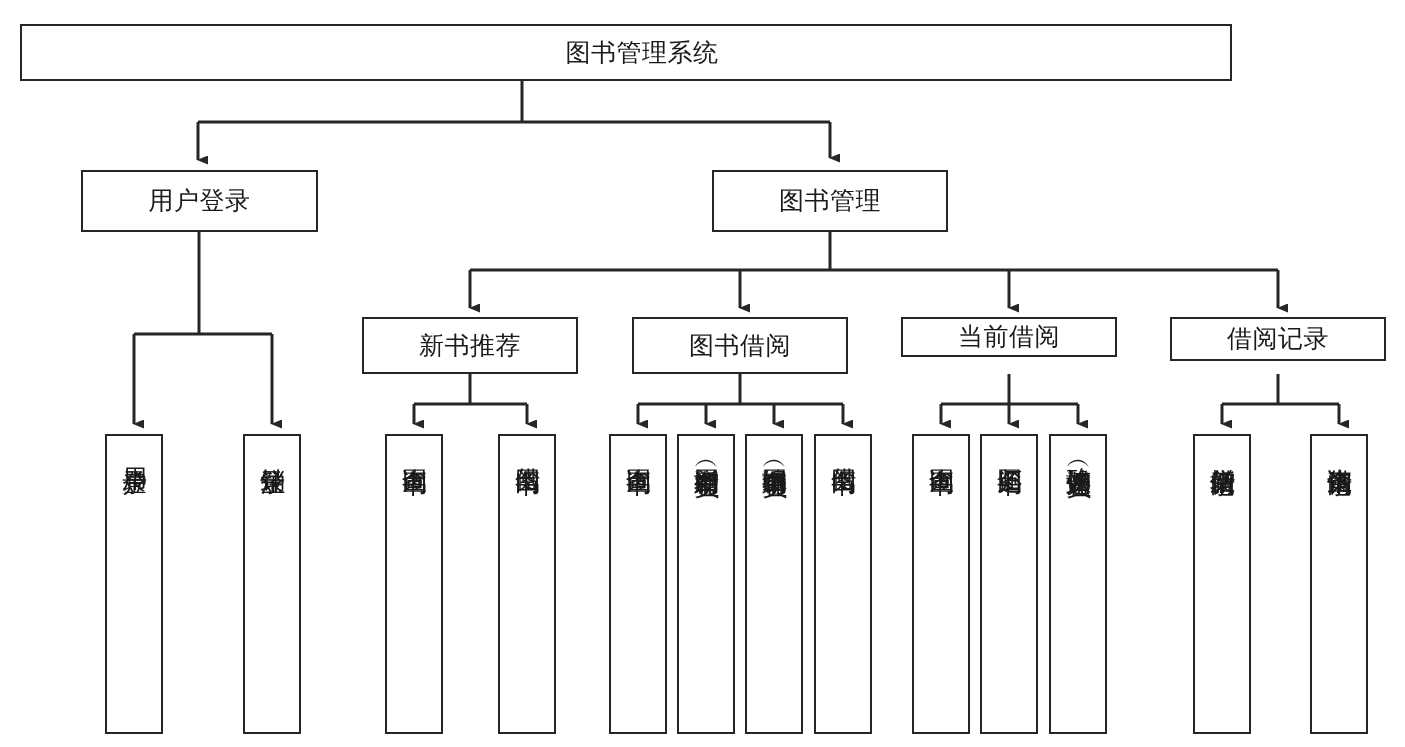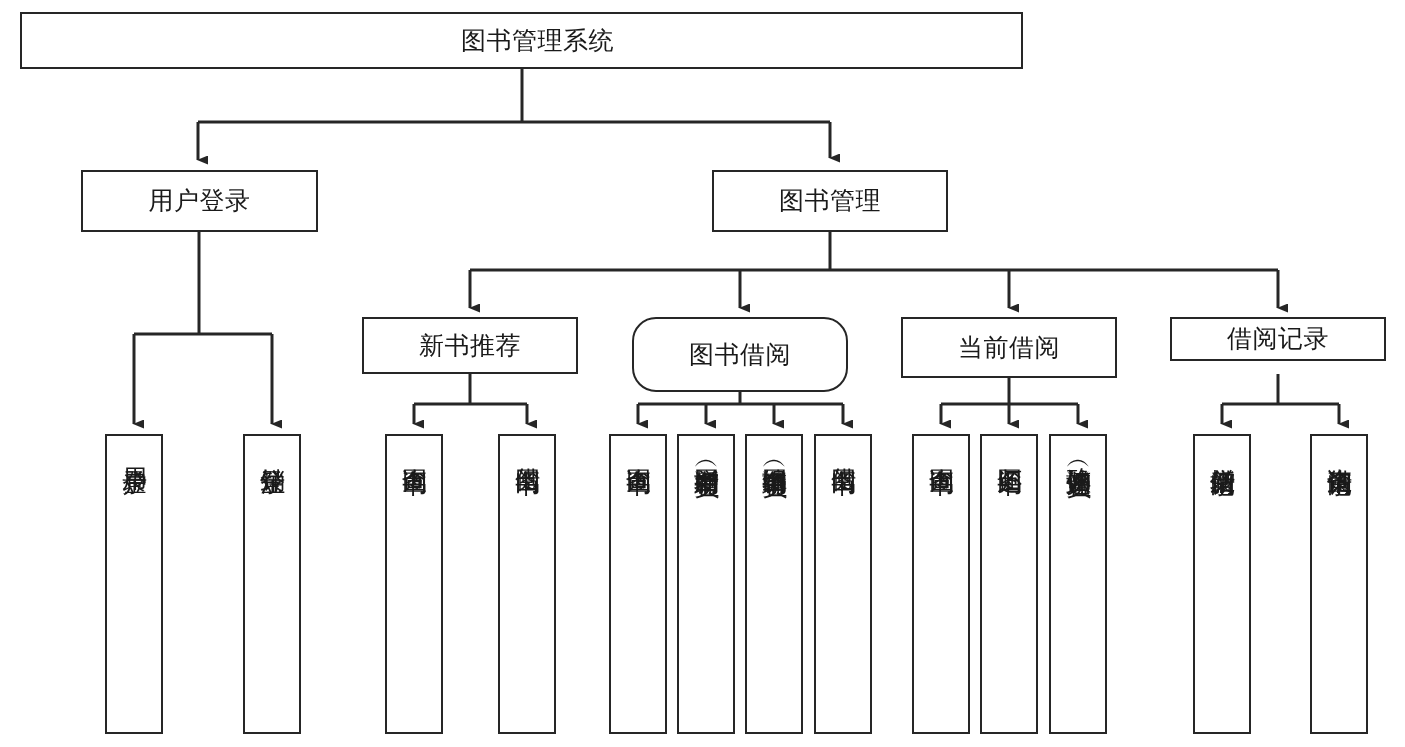--- a/index.html
+++ b/index.html
@@ -116,41 +116,41 @@
       <path d="M1009,404 L1009,424" marker-end="url(#arrowhead)"></path>
       <path d="M1078,404 L1078,424" marker-end="url(#arrowhead)"></path>
 
       <path d="M1278,374 L1278,404"></path>
       <path d="M1222,404 L1339,404"></path>
       <path d="M1222,404 L1222,424" marker-end="url(#arrowhead)"></path>
       <path d="M1339,404 L1339,424" marker-end="url(#arrowhead)"></path>
     </g>
   </svg>
 
-  <div class="node horizontal" style="left:20px; top:12px; width:1003px; height:57px;padding-left:32px;">
+  <div class="node horizontal" style="left:20px; top:24px; width:1212px; height:57px;padding-left:32px;">
     <span class="node-label">图书管理系统</span>
   </div>
 
   <div class="node horizontal" style="left:81px; top:170px; width:237px; height:62px;">
     <span class="node-label">用户登录</span>
   </div>
 
   <div class="node horizontal" style="left:362px; top:317px; width:216px; height:57px;">
     <span class="node-label">新书推荐</span>
   </div>
 
   <div class="node horizontal" style="left:712px; top:170px; width:236px; height:62px;">
     <span class="node-label">图书管理</span>
   </div>
 
-  <div class="node horizontal" style="left:632px; top:317px; width:216px; height:75px;border-radius:24px;">
+  <div class="node horizontal" style="left:632px; top:317px; width:216px; height:57px;">
     <span class="node-label">图书借阅</span>
   </div>
 
-  <div class="node horizontal" style="left:901px; top:317px; width:216px; height:61px;">
+  <div class="node horizontal" style="left:901px; top:317px; width:216px; height:40px;">
     <span class="node-label">当前借阅</span>
   </div>
 
   <div class="node horizontal" style="left:1170px; top:317px; width:216px; height:44px;">
     <span class="node-label">借阅记录</span>
   </div>
 
   <div class="node vertical" style="left:105px; top:434px; width:58px; height:300px;">
     <span class="node-label">用户登录</span>
   </div>

